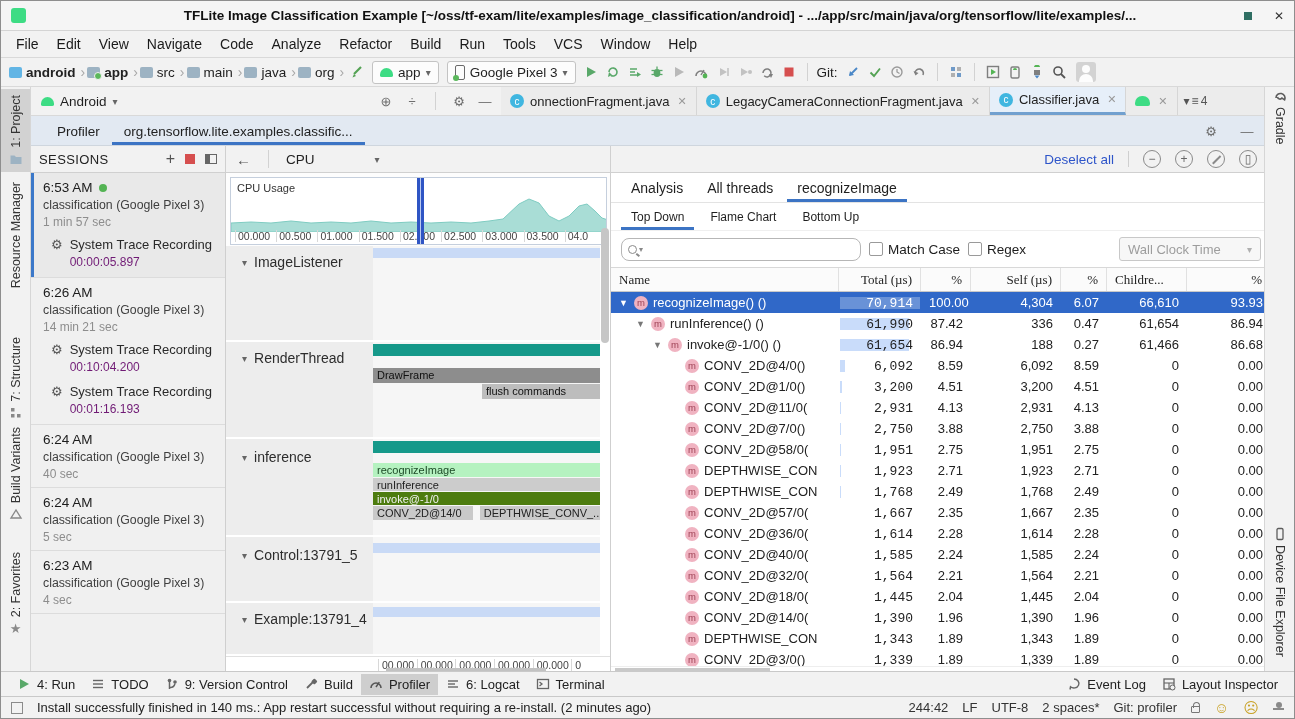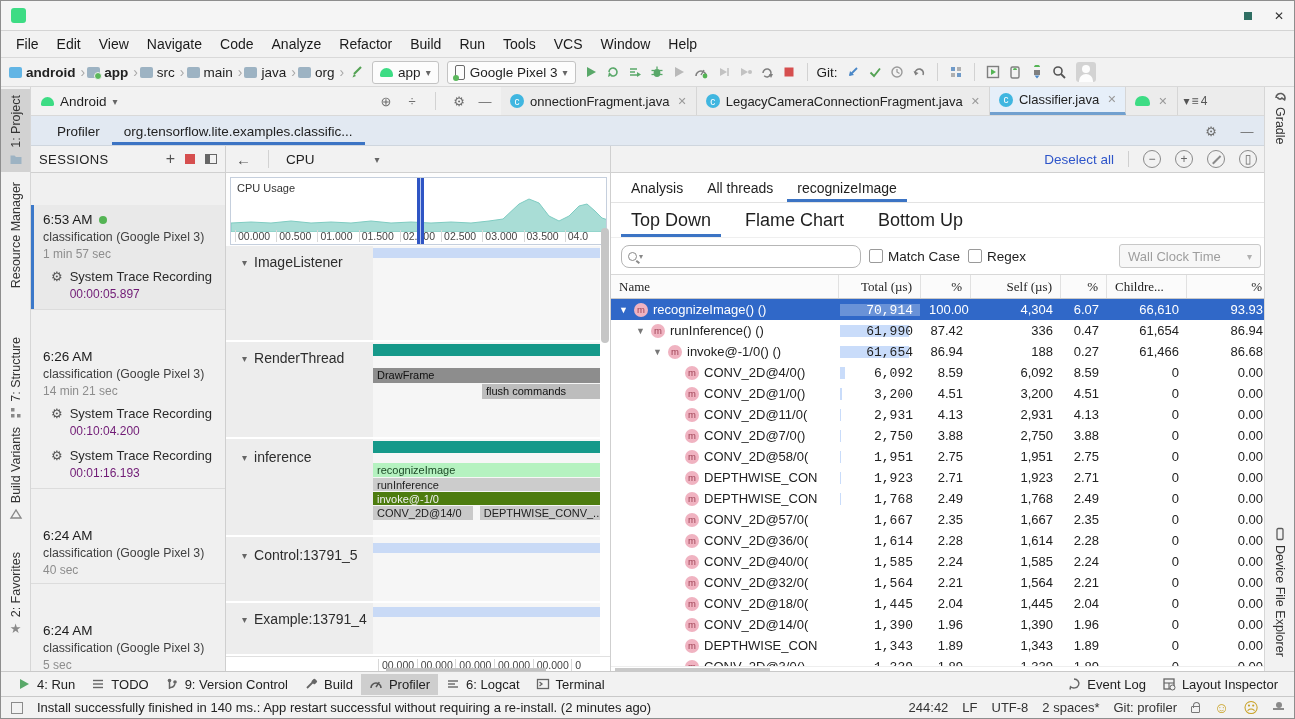--- a/index.html
+++ b/index.html
@@ -82,21 +82,21 @@
   .desel-zone{flex:1;height:100%;display:flex;align-items:center;justify-content:flex-end;gap:14px;padding-right:14px;}
   .desel-link{color:#2e55c9;font-size:13.5px;}
   .zdiv{width:1px;height:16px;background:#cfcfcf;}
   .zbtn{width:18px;height:18px;border:1.3px solid #8a8a8a;border-radius:50%;color:#666;font-size:12px;
         display:flex;align-items:center;justify-content:center;position:relative;}
   .zbtn.reset::after{content:"";position:absolute;left:3px;top:8px;width:11px;height:1.5px;background:#8a8a8a;transform:rotate(-45deg);}
   
   .pmain{position:absolute;left:30px;top:172px;width:1240px;height:500px;background:#fff;display:flex;}
   
   .sessions{width:195px;background:#f0f0f0;border-right:1px solid #cfcfcf;overflow:hidden;}
-  .session{border-bottom:1px solid #dcdcdc;padding:7px 8px 6px 12px;position:relative;margin-top:32px;}
+  .session{border-bottom:1px solid #dcdcdc;padding:7px 8px 6px 12px;position:relative;}
   .session.sel{background:#e9e9e9;}
   .session.sel::before{content:"";position:absolute;left:0;top:0;bottom:0;width:3px;background:#3b78c9;}
   .s-time{font-size:13.5px;color:#1c1c1c;display:flex;align-items:center;gap:6px;}
   .live-dot{width:8px;height:8px;border-radius:50%;background:#54b454;}
   .s-dev{font-size:12.3px;color:#3f3f3f;margin-top:3px;}
   .s-dur{font-size:12px;color:#8d8d8d;margin-top:3px;}
   .s-rec{padding:8px 0 2px 8px;display:flex;gap:7px;font-size:13px;color:#2a2a2a;}
   .s-rec .gear{color:#555;font-size:13px;}
   .s-rec .rd{font-size:12px;color:#701a75;margin-top:3px;}
   
@@ -117,21 +117,21 @@
   .vscroll{position:absolute;right:1px;top:55px;width:8px;height:115px;background:#c6c6c6;border-radius:4px;}
   .taxis{position:absolute;left:0;bottom:0;right:0;height:17px;background:#fff;border-top:1px solid #e0e0e0;
          display:flex;align-items:center;padding-left:152px;font-size:10.5px;color:#454545;}
   .taxis span{width:45px;border-left:1px solid #d8d8d8;padding-left:3px;white-space:nowrap;}
   .hscroll{position:absolute;left:160px;bottom:0;width:160px;height:5px;background:#c2c2c2;}
   
   .analysis{flex:1;display:flex;flex-direction:column;background:#fff;overflow:hidden;}
   .atabs{display:flex;gap:4px;padding:0 10px;border-bottom:1px solid #e3e3e3;font-size:14px;}
   .atab{padding:7px 10px 6px;color:#1f1f1f;}
   .atab.sel{border-bottom:3px solid #3c74c4;padding-bottom:3px;}
-  .subtabs{display:flex;gap:14px;padding:0 10px;font-size:18px;}
+  .subtabs{display:flex;gap:6px;padding:0 10px;font-size:12px;}
   .subtab{padding:7px 10px 6px;color:#1f1f1f;}
   .subtab.sel{border-bottom:3px solid #3c74c4;padding-bottom:3px;}
   .searchrow{display:flex;align-items:center;gap:8px;padding:6px 10px;border-top:1px solid #efefef;}
   .searchbox{width:240px;height:23px;border:1px solid #b6b6b6;border-radius:8px;background:#fff;
              display:flex;align-items:center;padding:0 6px;gap:2px;}
   .mag{width:9px;height:9px;border:1.5px solid #8a8a8a;border-radius:50%;position:relative;}
   .mag::after{content:"";position:absolute;left:7px;top:8px;width:4px;height:1.5px;background:#8a8a8a;transform:rotate(40deg);}
   .searchbox .car{font-size:8px;color:#888;}
   .chk{display:flex;align-items:center;gap:5px;font-size:13.5px;color:#1d1d1d;}
   .chk .box{width:14px;height:14px;border:1px solid #9a9a9a;background:#fff;border-radius:2px;}
@@ -178,20 +178,21 @@
   .hector::after{content:"";position:absolute;left:0;top:6px;width:11px;height:2px;background:#8a8a8a;}
   .glyph{display:inline-flex;align-items:center;justify-content:center;}
 </style>
 </head>
 <body>
 
 <div class="app">
 
   <div class="titlebar">
     <div class="app-ico"></div>
+    <div class="title-text">TFLite Image Classification Example [~/oss/tf-exam/lite/examples/image_classification/android] - .../app/src/main/java/org/tensorflow/lite/examples/...</div>
     <div class="win-btns">
       <span class="wb-sq"></span>
       <span class="wb-x">✕</span>
     </div>
   </div>
 
   <div class="menubar" id="menubar">
       <span class="menu-item">File</span>
       <span class="menu-item">Edit</span>
       <span class="menu-item">View</span>

